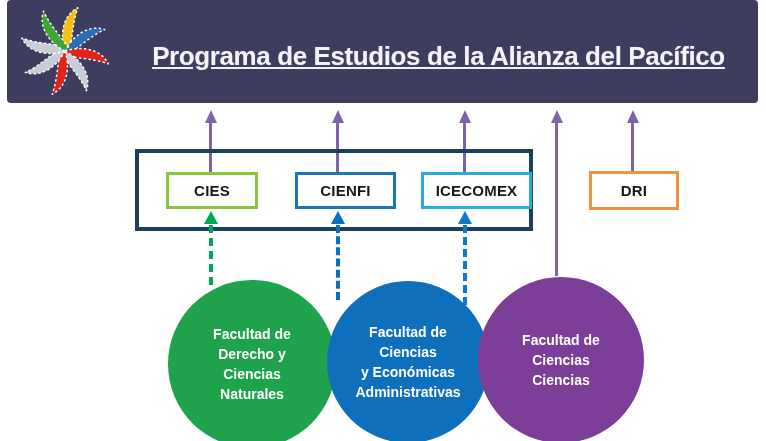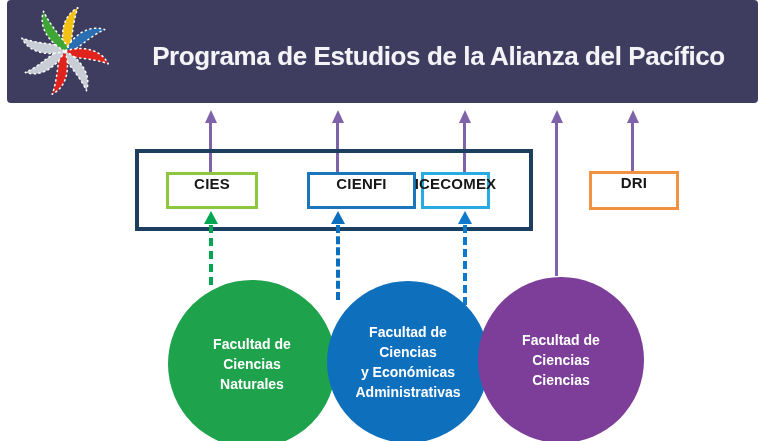--- a/index.html
+++ b/index.html
@@ -11,36 +11,36 @@
   
   .header{
     position:absolute;left:7px;top:0;width:751px;height:103px;
     background:#3E3D5F;border-radius:4px;
   }
   .logo{position:absolute;left:12px;top:2px;width:92px;height:98px;}
   .title{
     position:absolute;left:118px;right:6px;top:0;height:112px;
     display:flex;align-items:center;justify-content:center;
     color:#F4F3F7;font-size:26px;font-weight:bold;letter-spacing:-0.4px;
-    white-space:nowrap;text-shadow:0 0 1px rgba(255,255,255,.25);
+    white-space:nowrap;text-shadow:0 0 1px rgba(255,255,255,.25);text-decoration:underline;
   }
   
   .container-rect{
     position:absolute;left:135px;top:149px;width:398px;height:82px;
     border:4px solid #1C3F60;background:transparent;
   }
   .center-box{
     position:absolute;top:172px;height:37px;background:#ffffff;
-    display:flex;justify-content:center;
+    display:flex;align-items:center;justify-content:center;
     font-weight:bold;font-size:15px;color:#171717;letter-spacing:0.2px;
     z-index:5;
   }
   .box-cies{left:166px;width:92px;border:3px solid #8DC63F;}
-  .box-cienfi{left:295px;width:109px;border:3px solid #1B75BB;margin-left:12px;}
-  .box-icecomex{left:421px;width:69px;border:3px solid #29ABE2;}
+  .box-cienfi{left:295px;width:101px;border:3px solid #1B75BB;}
+  .box-icecomex{left:421px;width:111px;border:3px solid #29ABE2;}
   .box-dri{left:589px;top:171px;width:90px;height:39px;border:3px solid #F0923F;}
   
   .p-line{position:absolute;width:3px;background:#7E63A8;}
   .p-head{
     position:absolute;width:0;height:0;top:110px;
     border-left:6px solid transparent;border-right:6px solid transparent;
     border-bottom:13px solid #7E63A8;
   }
   .p1l{left:209px;top:121px;height:51px;} .p1h{left:205px;}
   .p2l{left:336px;top:121px;height:51px;} .p2h{left:332px;}
@@ -118,20 +118,21 @@
 
   <div class="d-head d-green-h"></div>
   <div class="d-line d-green-l"></div>
   <div class="d-head d-blue1-h"></div>
   <div class="d-line d-blue1-l"></div>
   <div class="d-head d-blue2-h"></div>
   <div class="d-line d-blue2-l"></div>
 
   <div class="circle c-green">
     <div>Facultad de</div>
+    <div>Derecho y</div>
     <div>Ciencias</div>
     <div>Naturales</div>
   </div>
   <div class="circle c-blue">
     <div>Facultad de</div>
     <div>Ciencias</div>
     <div>y Económicas</div>
     <div>Administrativas</div>
   </div>
   <div class="circle c-purple">

